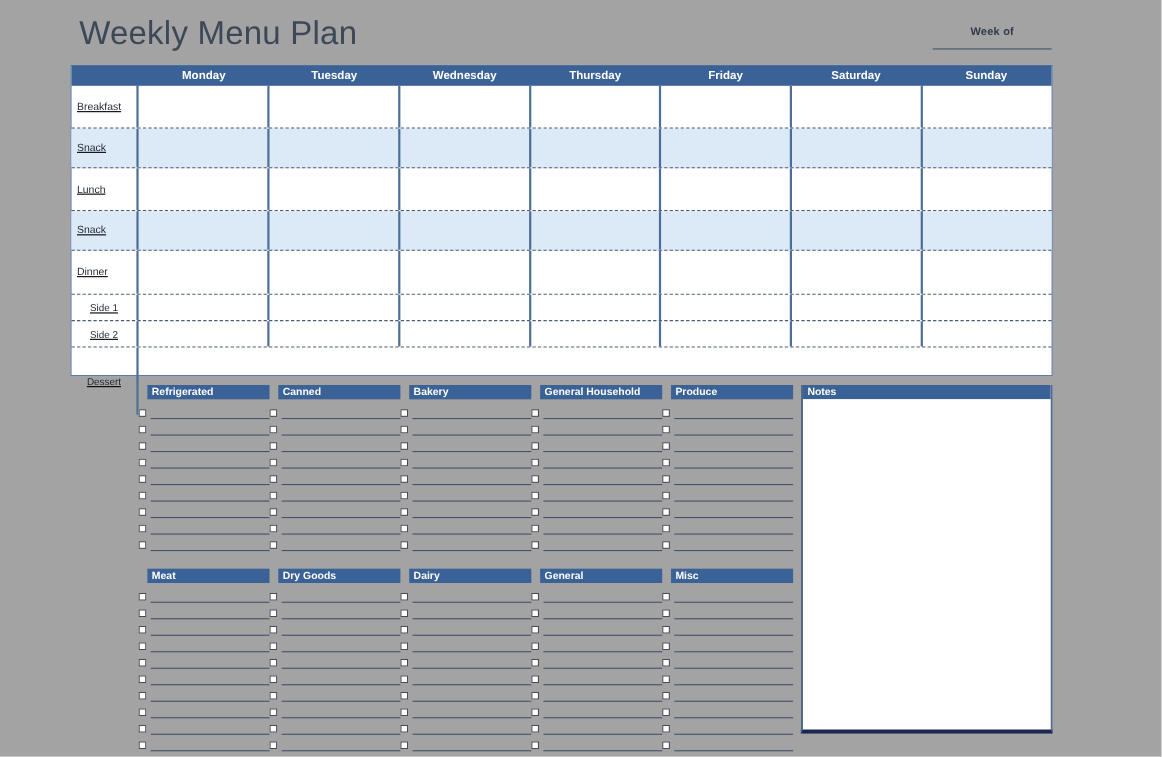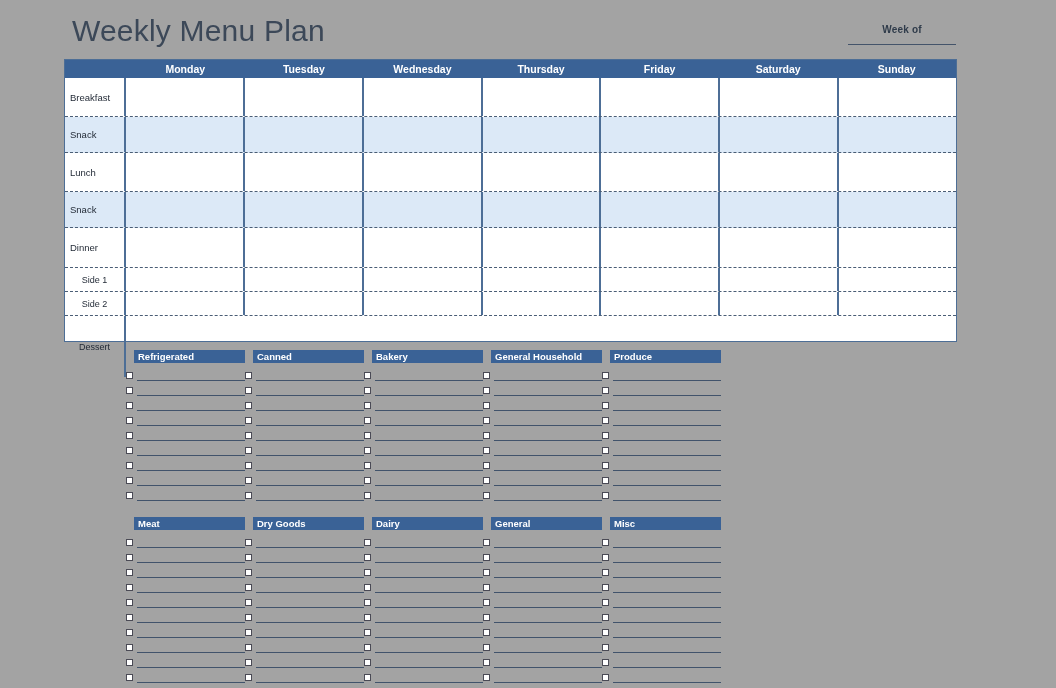--- a/index.html
+++ b/index.html
@@ -74,20 +74,21 @@
     white-space: nowrap;
   }
   .menu-body {
     position: relative;
     height: 264px;
   }
   .menu-row {
     display: flex;
     border-bottom: 1px dashed #4a5d75;
     position: relative;
+    text-decoration: underline;
   }
   .menu-row:last-child { border-bottom: none; }
   .menu-row.shaded { background: #dce9f7; }
   .row-label {
     width: 61px;
     flex: 0 0 61px;
     border-right: 2px solid #4d6e96;
     font-size: 9.5px;
     color: #1f2733;
     display: flex;
@@ -744,14 +745,18 @@
             <div class="cb"></div>
             <div class="cb-line"></div>
           </div>
           <div class="cat-row">
             <div class="cb-line"></div>
           </div>
         </div>
       </div>
     </div>
 
+  <div class="notes">
+    <div class="notes-head">Notes</div>
+    <div class="notes-body"></div>
+  </div>
 
 </div>
 
 </body></html>

